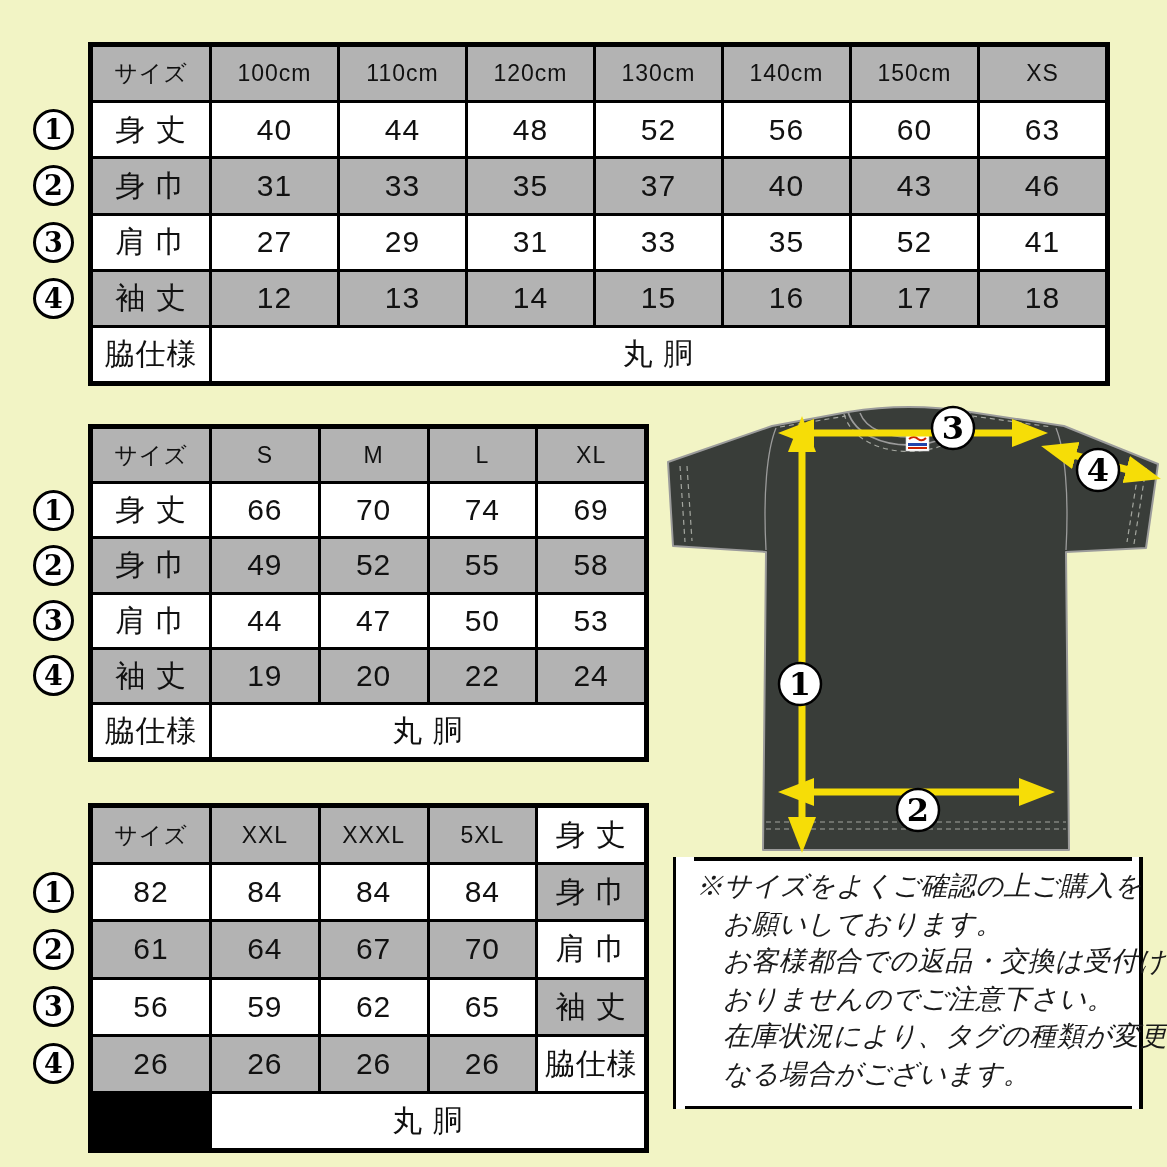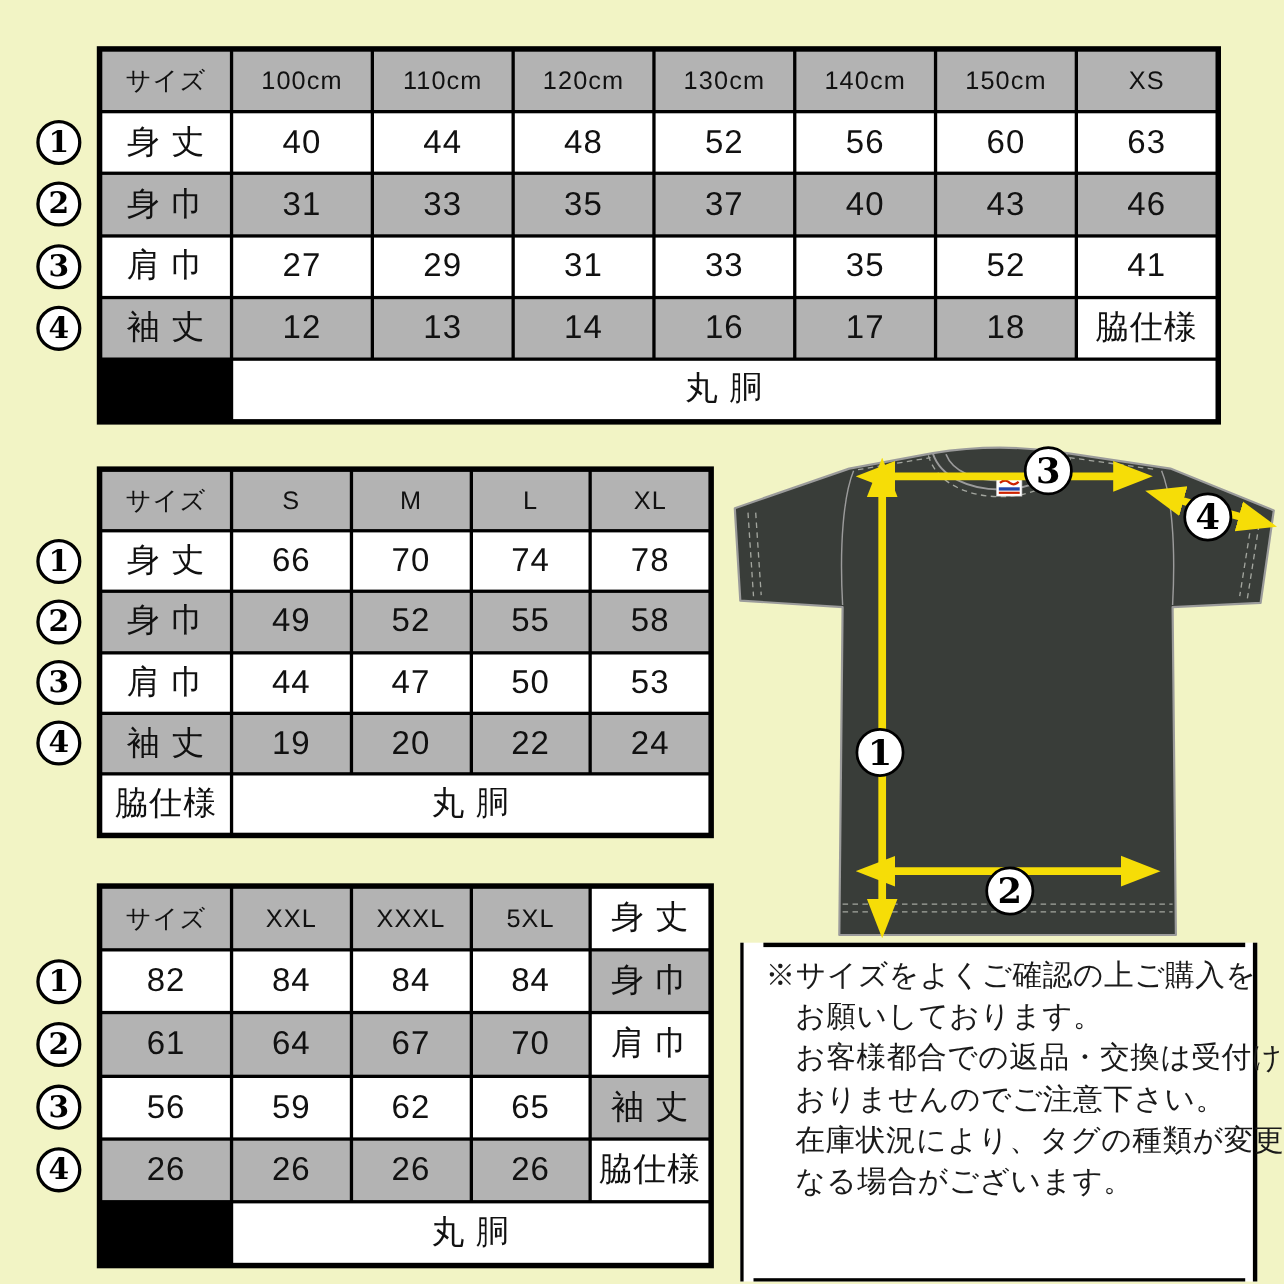--- a/index.html
+++ b/index.html
@@ -52,25 +52,26 @@
   #shirt-svg{position:absolute;left:660px;top:398px;}
   .svgdigit{
     font-family:"DejaVu Serif", serif;
     font-size:32px;font-weight:700;fill:#000;
     text-anchor:middle;
   }
   
   #notice-box{
     position:absolute;
     left:673px;top:857px;
-    width:470px;height:308px;
+    width:470px;height:252px;
     box-sizing:border-box;
     background:#fff;
     border-left:3px solid #000;
     border-right:4px solid #000;
+    font-style:italic;
   }
   #notice-box::before{
     content:"";position:absolute;top:0;left:18px;right:7px;height:4px;background:#000;
   }
   #notice-box::after{
     content:"";position:absolute;bottom:0;left:9px;right:7px;height:3px;background:#000;
   }
   .notice-line{
     font-size:27px;line-height:37.5px;
     padding-left:20px;
@@ -114,37 +115,38 @@
     <div class="cell white val">29</div>
     <div class="cell white val">31</div>
     <div class="cell white val">33</div>
     <div class="cell white val">35</div>
     <div class="cell white val">52</div>
     <div class="cell white val">41</div>
     <div class="cell gray rowlabel">袖 丈</div>
     <div class="cell gray val">12</div>
     <div class="cell gray val">13</div>
     <div class="cell gray val">14</div>
+    <div class="cell gray val">15</div>
     <div class="cell gray val">16</div>
     <div class="cell gray val">17</div>
     <div class="cell gray val">18</div>
     <div class="cell white rowlabel">脇仕様</div>
     <div class="cell white val" style="grid-column: 2 / 9;">丸 胴</div>
   </div>
 <div id="table-adult" class="size-table">
     <div class="cell gray colhead">サイズ</div>
     <div class="cell gray colhead">S</div>
     <div class="cell gray colhead">M</div>
     <div class="cell gray colhead">L</div>
     <div class="cell gray colhead">XL</div>
     <div class="cell white rowlabel">身 丈</div>
     <div class="cell white val">66</div>
     <div class="cell white val">70</div>
     <div class="cell white val">74</div>
-    <div class="cell white val">78</div>
+    <div class="cell white val">69</div>
     <div class="cell gray rowlabel">身 巾</div>
     <div class="cell gray val">49</div>
     <div class="cell gray val">52</div>
     <div class="cell gray val">55</div>
     <div class="cell gray val">58</div>
     <div class="cell white rowlabel">肩 巾</div>
     <div class="cell white val">44</div>
     <div class="cell white val">47</div>
     <div class="cell white val">50</div>
     <div class="cell white val">53</div>

